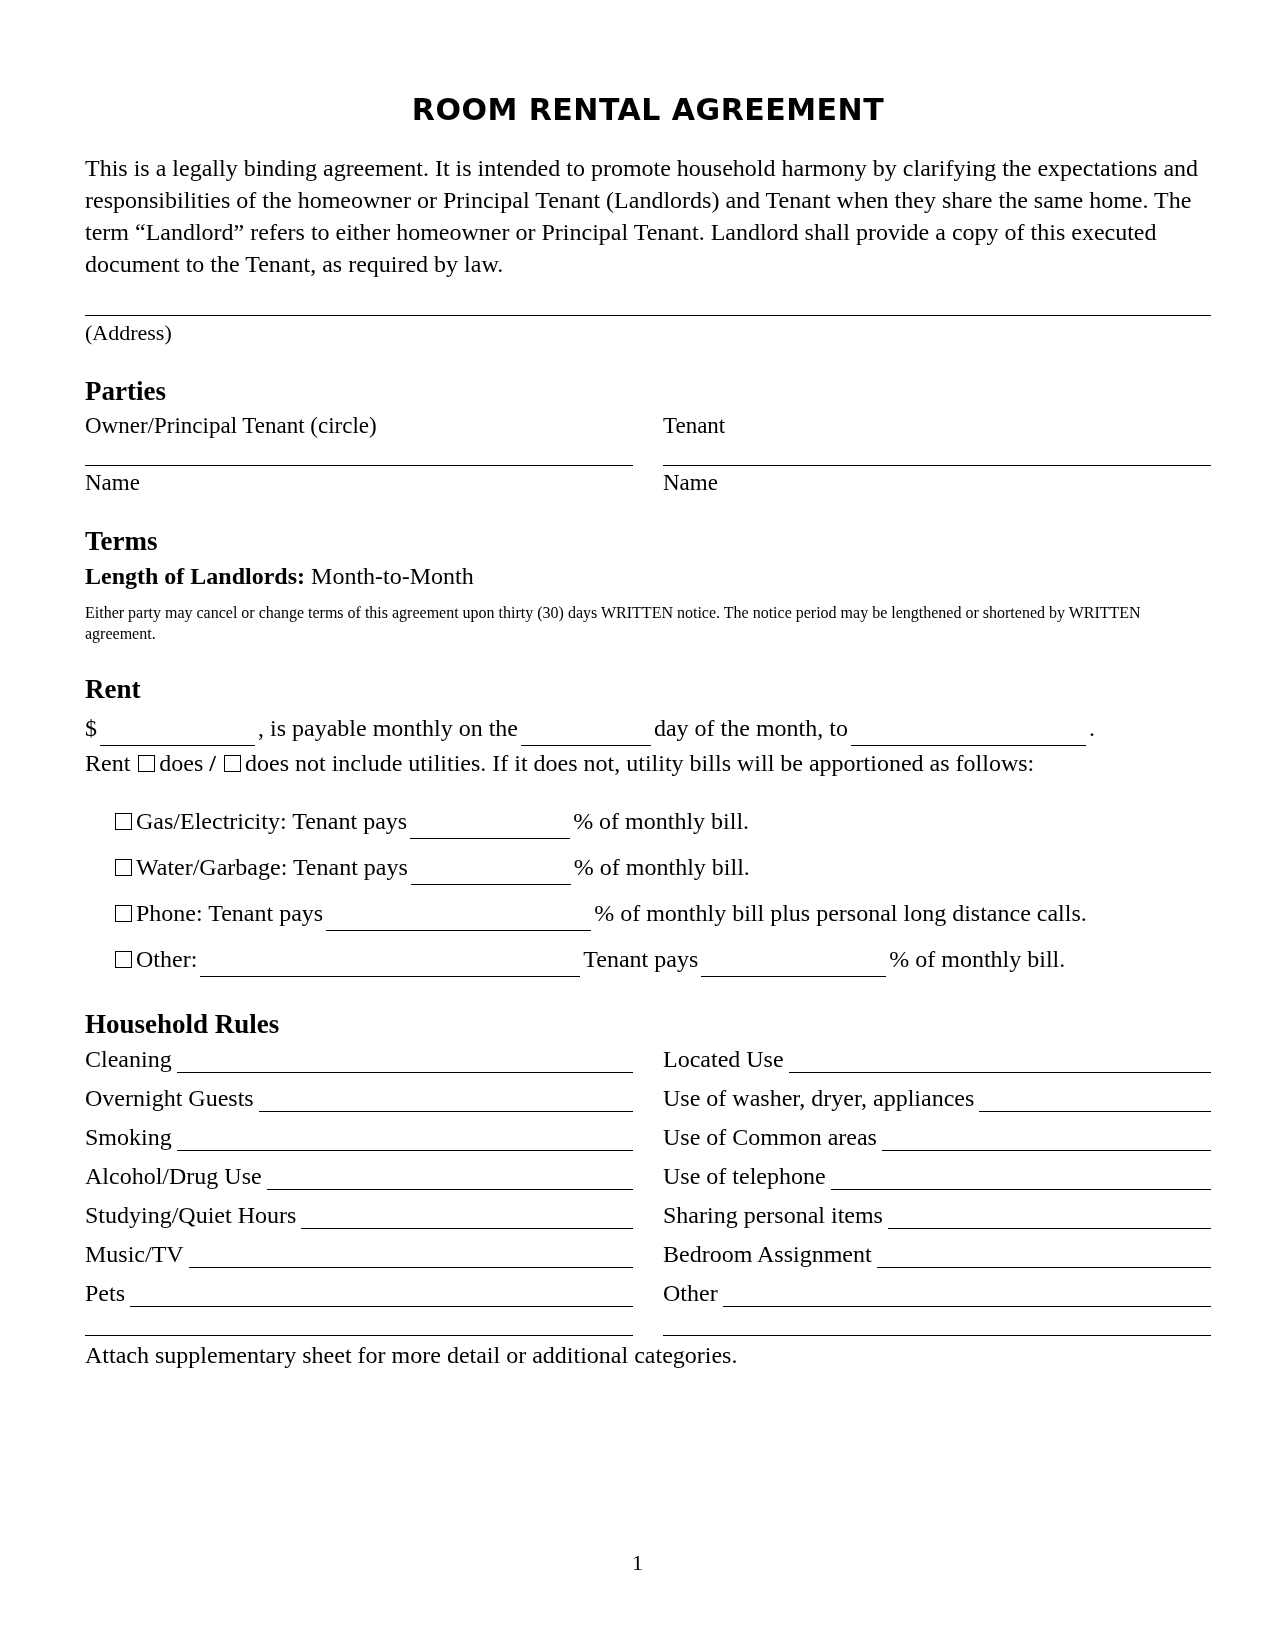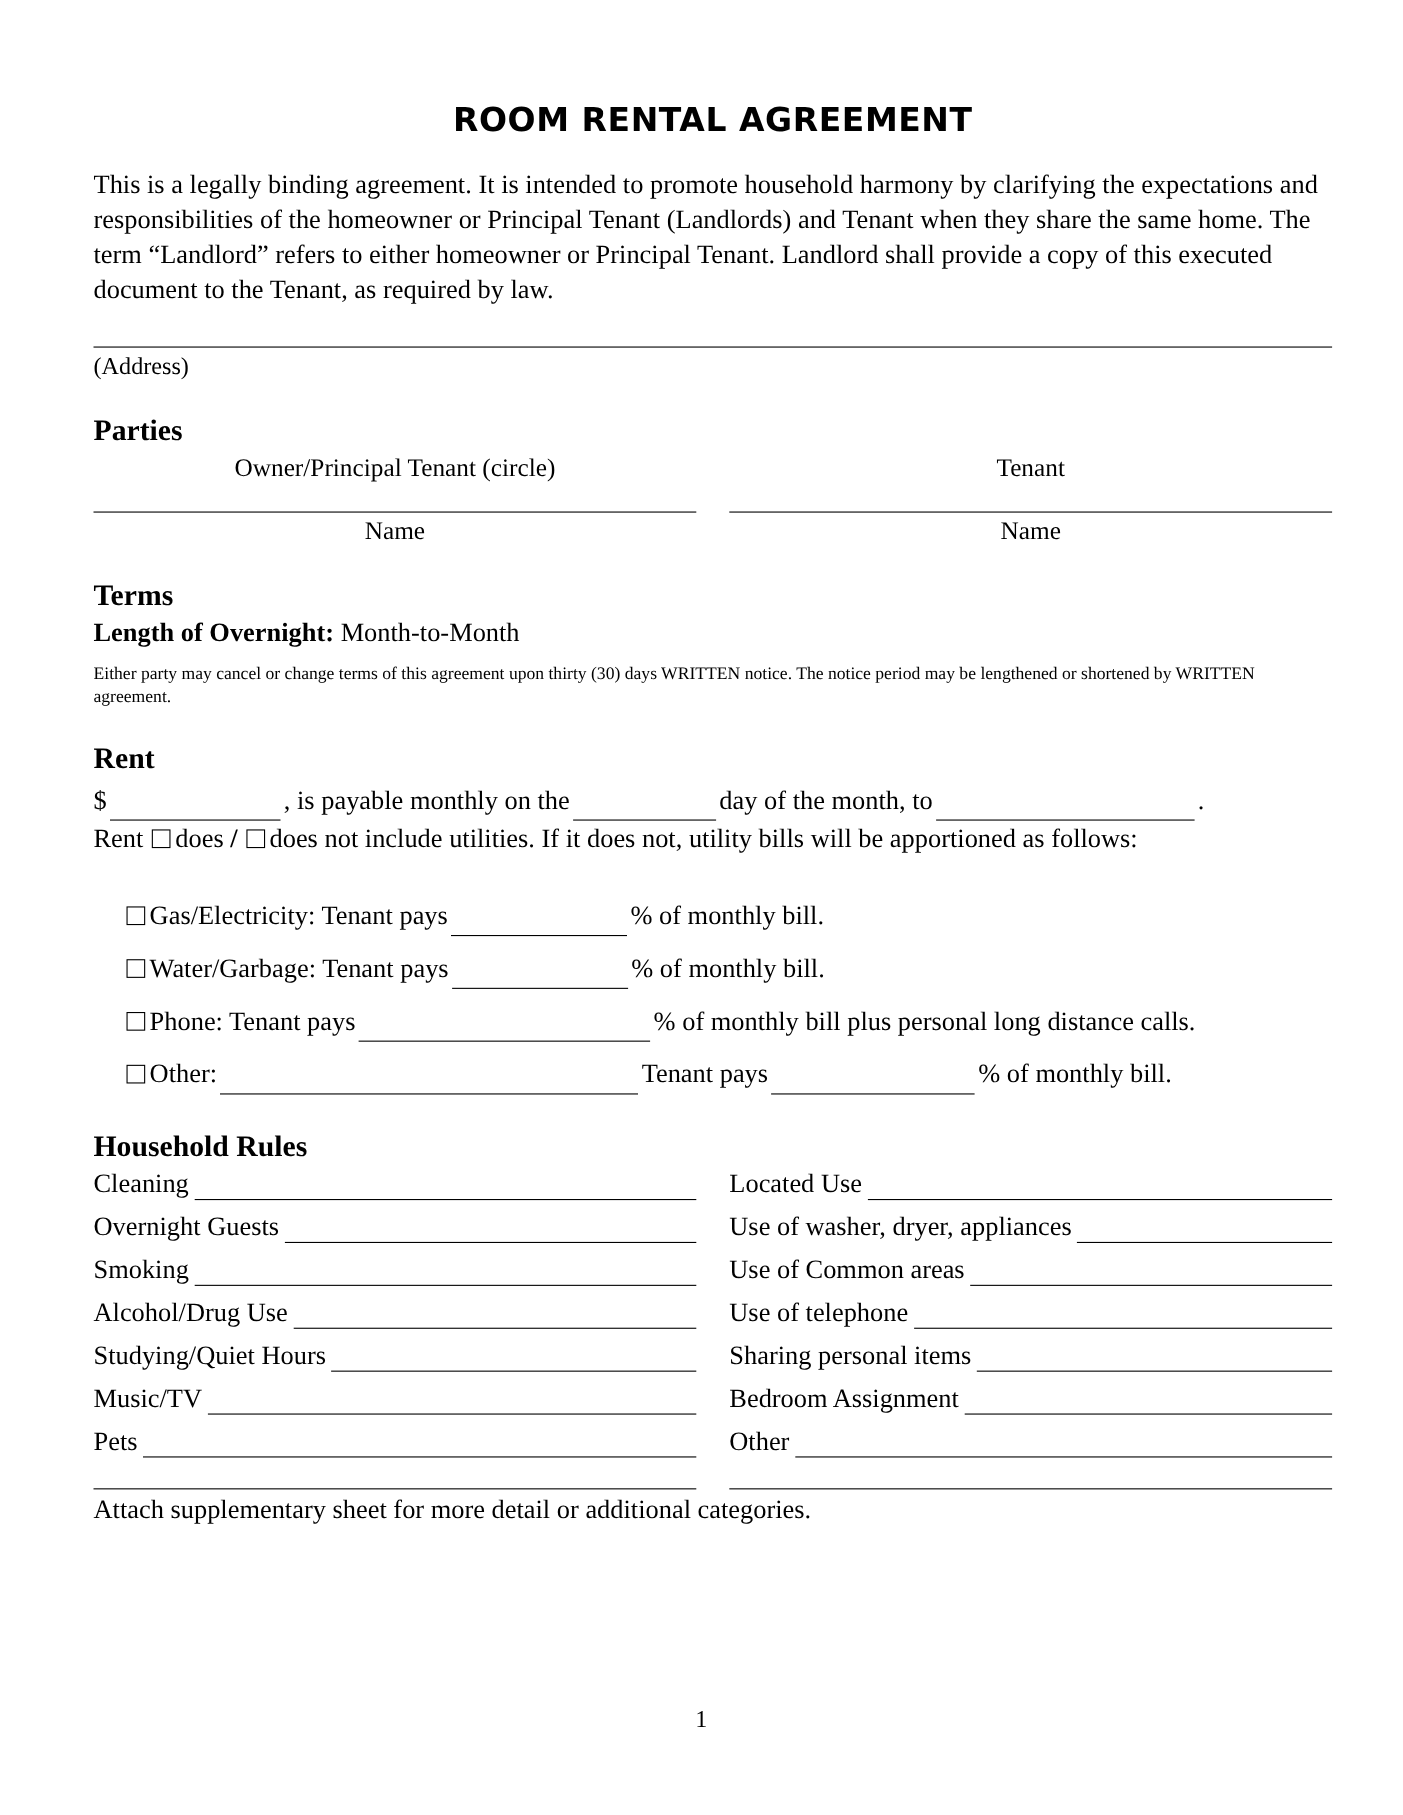--- a/index.html
+++ b/index.html
@@ -50,21 +50,20 @@
   .caption {
     font-size: 22px;
     margin-top: 4px;
   }
   .row2 {
     display: flex;
     gap: 30px;
   }
   .col {
     flex: 1 1 0;
-    text-align: center;
   }
   .party-label {
     font-size: 23px;
     margin-bottom: 26px;
   }
   .party-line {
     border-bottom: 1.6px solid #000;
     height: 0;
   }
   .party-cap {
@@ -97,21 +96,21 @@
   .cb {
     display: inline-block;
     width: 15px;
     height: 15px;
     border: 1.5px solid #000;
     vertical-align: -1px;
     margin: 0 4px 0 2px;
   }
   .util-item {
     font-size: 24px;
-    margin: 12px 0 10px 0;
+    margin: 0 0 10px 0;
     padding-left: 28px;
     line-height: 1.5;
   }
   .rules-grid {
     display: flex;
     gap: 30px;
     margin-top: 4px;
   }
   .rules-col { flex: 1 1 0; }
   .rule-row {
@@ -176,21 +175,21 @@
       <div class="party-label">Tenant</div>
       <div class="party-line"></div>
       <div class="party-cap">Name</div>
     </div>
   </div>
 
   <div class="gap-md"></div>
 
   <h2 class="sec tight">Terms</h2>
   <div class="len-line">
-    <b>Length of Overnight:</b>
+    <b>Length of Landlords:</b>
     <span>Month-to-Month</span>
   </div>
   <p class="para">Either party may cancel or change terms of this agreement upon thirty (30) days WRITTEN notice. The notice period may be lengthened or shortened by WRITTEN agreement.</p>
 
   <div class="gap-md"></div>
 
   <h2 class="sec tight">Rent</h2>
 
   <div class="rent-line">
     <span>$</span><span class="fill" style="width:155px"></span><span>, is payable monthly on the</span><span class="fill" style="width:130px"></span><span>day of the month, to</span><span class="fill" style="width:235px"></span><span>.</span>

